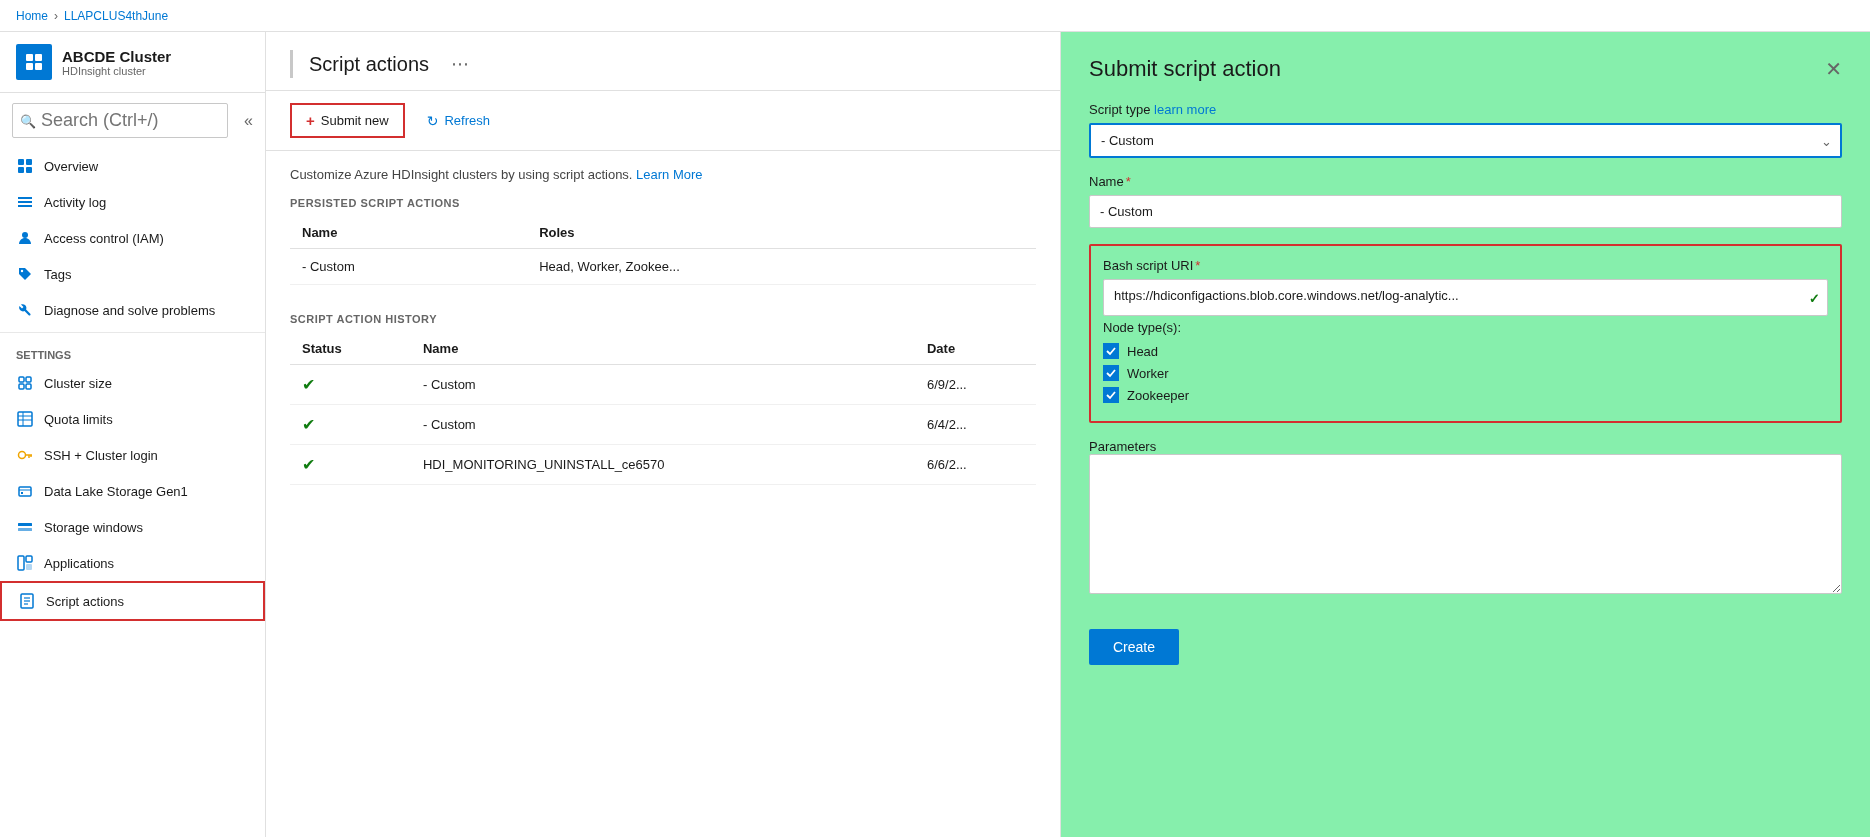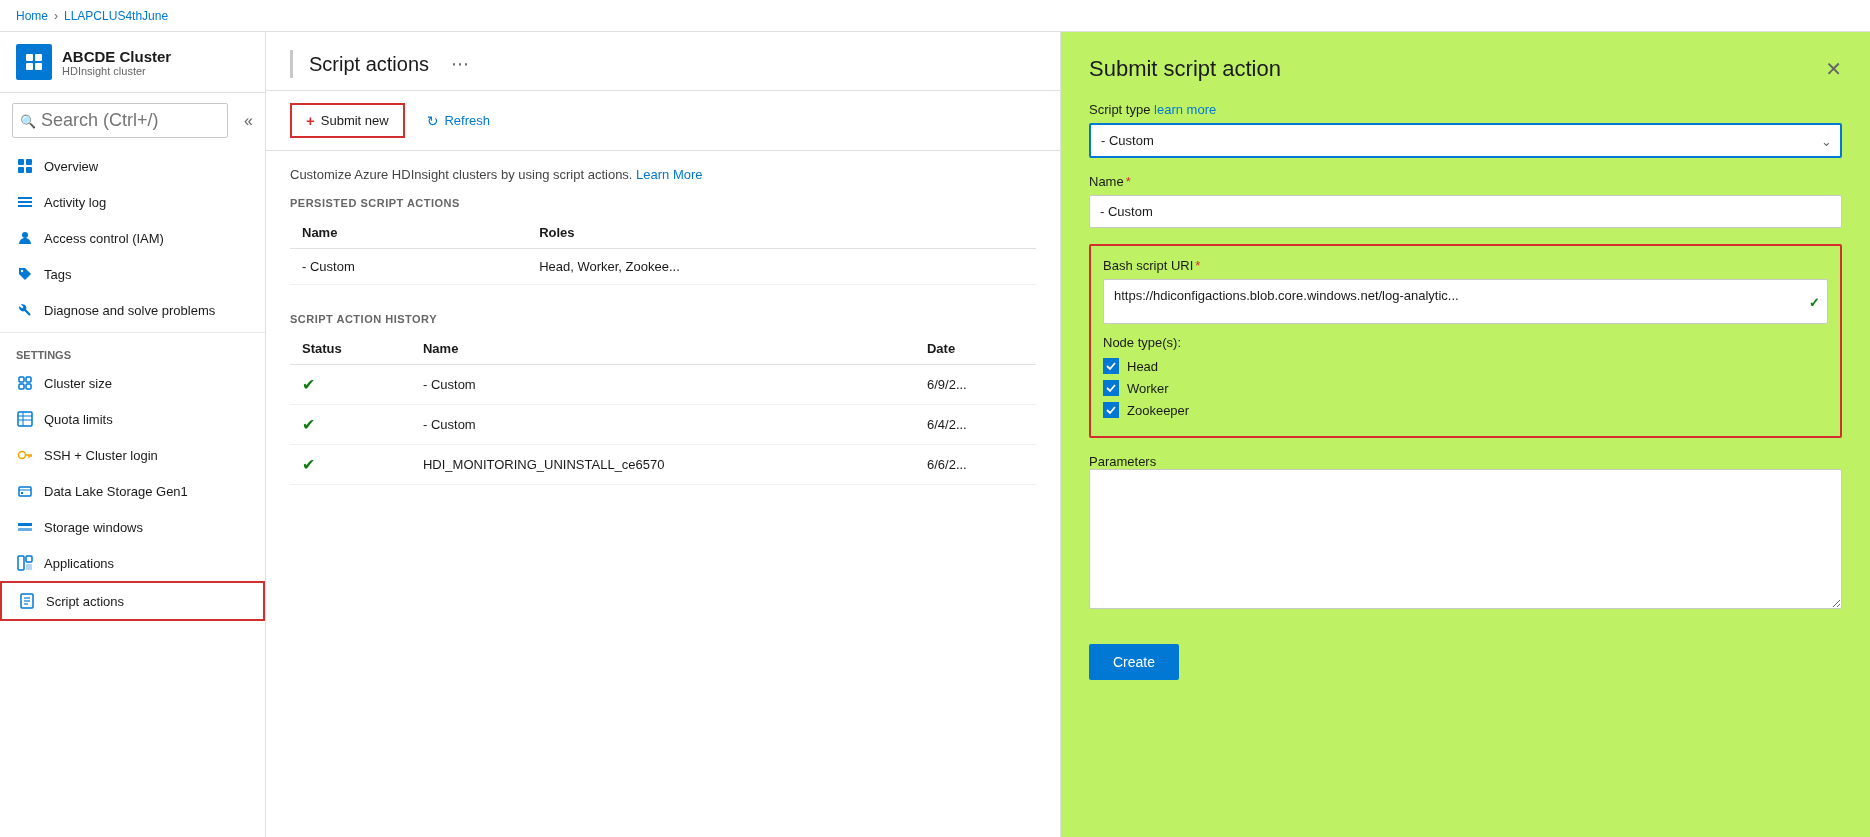--- a/index.html
+++ b/index.html
@@ -162,21 +162,21 @@
 
     .table-container { margin-bottom: 28px; }
     table { width: 100%; border-collapse: collapse; }
     th { text-align: left; padding: 8px 12px; font-size: 13px; font-weight: 600; color: #1a1a1a; border-bottom: 1px solid #e0e0e0; }
     td { padding: 10px 12px; font-size: 13px; color: #1a1a1a; border-bottom: 1px solid #f0f0f0; }
     .status-success { color: #107c10; font-size: 16px; }
 
     
     .right-panel {
       width: 810px;
-      background: #bef264;
+      background: #86efac;
       border-left: 1px solid #e0e0e0;
       display: flex;
       flex-direction: column;
       overflow-y: auto;
       flex-shrink: 0;
       padding: 24px 28px;
     }
     .panel-header {
       display: flex; align-items: center; justify-content: space-between;
       margin-bottom: 20px;
@@ -223,21 +223,21 @@
       border: 2px solid #d32f2f;
       border-radius: 2px;
       padding: 12px;
       margin-bottom: 16px;
     }
     .validation-box .form-label { margin-bottom: 6px; }
 
     .uri-input-wrapper { position: relative; }
     .uri-input {
       width: 100%;
-      padding: 8px 28px 20px 10px;
+      padding: 8px 28px 12px 10px;
       border: 1px solid #c8c8c8;
       border-radius: 2px;
       font-size: 13px;
       color: #1a1a1a;
       outline: none;
       background: #fff;
     }
     .uri-check { position: absolute; right: 8px; top: 50%; transform: translateY(-50%); color: #107c10; font-weight: 700; }
 
     .node-types-label { font-size: 13px; color: #1a1a1a; margin-bottom: 8px; }
@@ -545,21 +545,21 @@
 
     <div class="form-group">
       <label class="form-label">
         <span>Name</span><span class="required">*</span>
       </label>
       <input type="text" class="form-input" value="- Custom" style="">
     </div>
 
     <div class="validation-box">
 
-      <div class="form-group" style="margin-bottom:11px;">
+      <div class="form-group" style="margin-bottom:4px;">
         <label class="form-label">
           <span>Bash script URI</span><span class="required">*</span>
         </label>
         <div class="uri-input-wrapper">
           <input type="text" class="uri-input" value="https://hdiconfigactions.blob.core.windows.net/log-analytic..." style="">
           <span class="uri-check">✓</span>
         </div>
       </div>
 
       <div>

